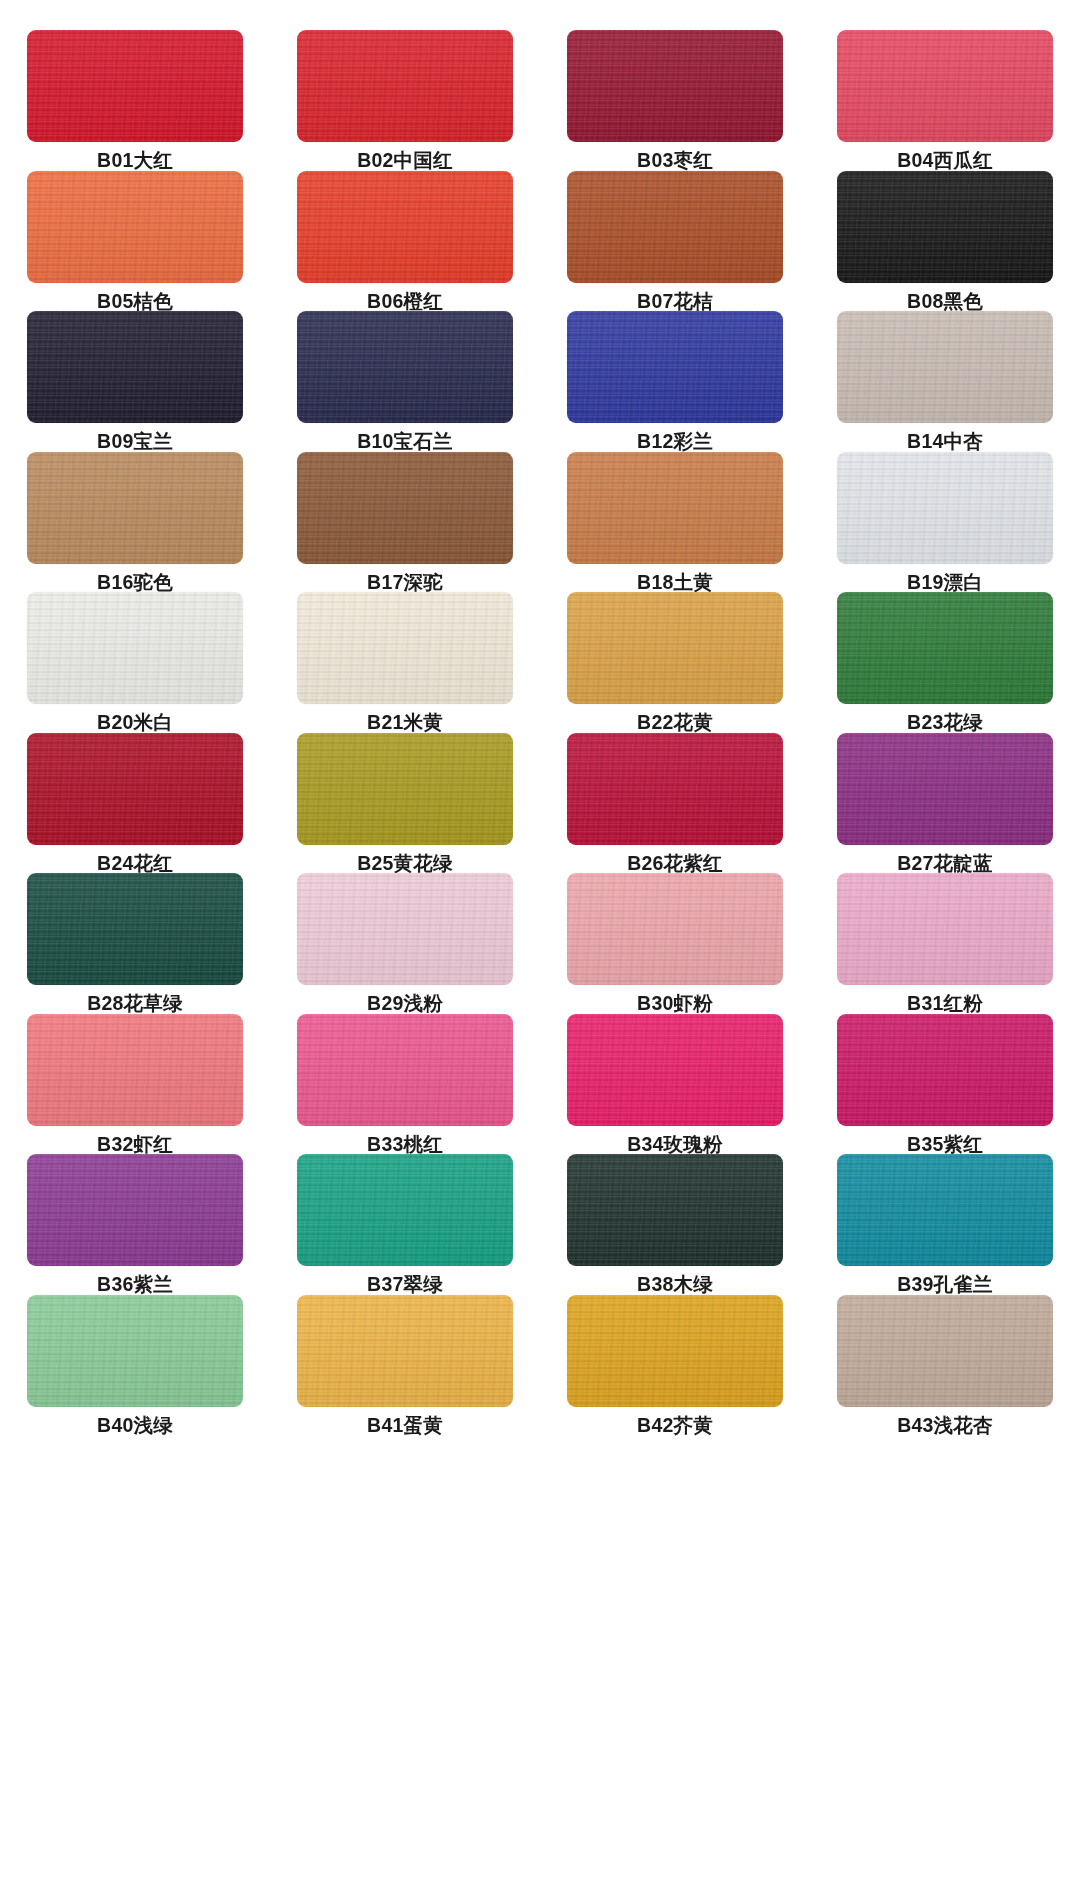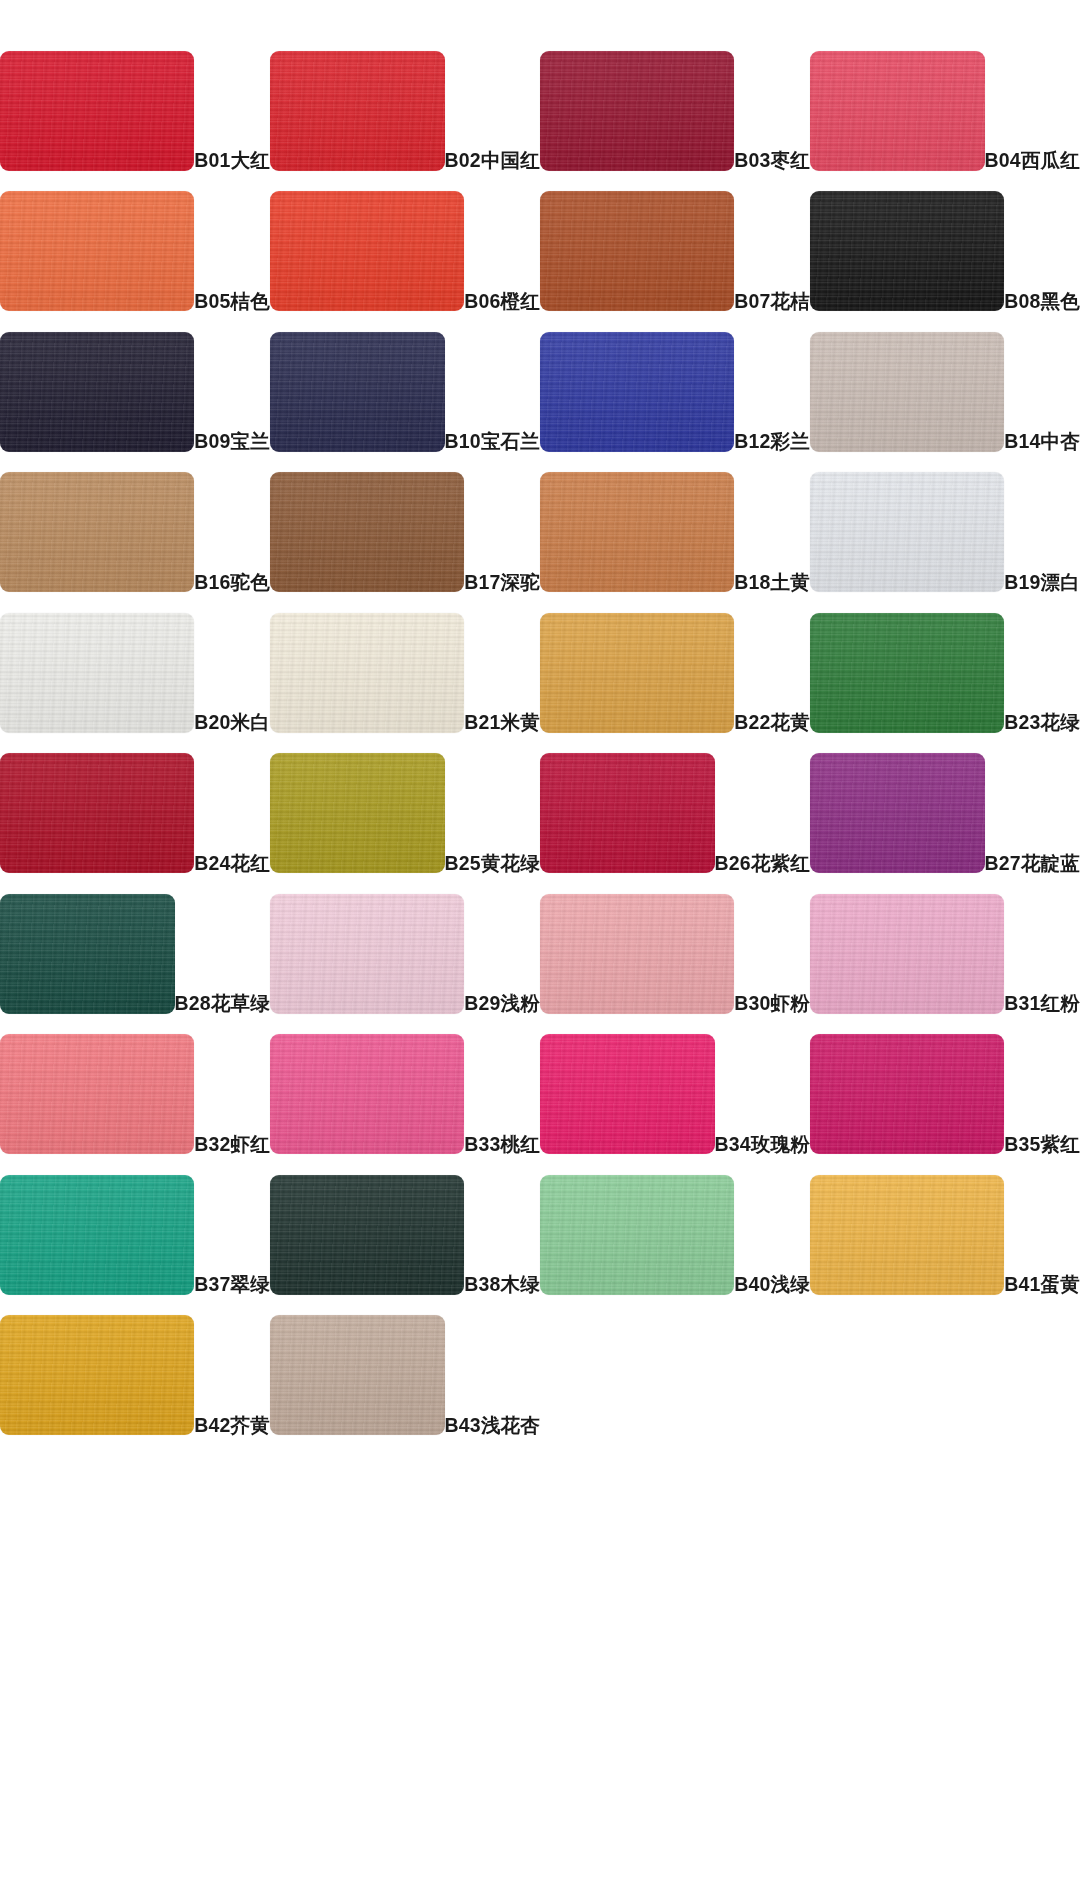--- a/index.html
+++ b/index.html
@@ -20,22 +20,22 @@
     display: grid;
     grid-template-columns: repeat(4, 270px);
     grid-auto-rows: 140.5px;
     width: 1080px;
     padding-top: 30px;
     box-sizing: border-box;
   }
 
   .swatch-cell {
     display: flex;
-    flex-direction: row;
-    align-items: flex-end;
+    flex-direction: column;
+    align-items: center;
     justify-content: flex-start;
     position: relative;
   }
 
   .swatch-chip {
     width: 216px;
     height: 120px;
     border-radius: 9px;
     position: relative;
     overflow: hidden;
@@ -291,28 +291,36 @@
     </div>
     <div class="swatch-cell">
       <div class="swatch-chip" style="background: rgb(236, 26, 105);"></div>
       <div class="swatch-label">B34玫瑰粉</div>
     </div>
     <div class="swatch-cell">
       <div class="swatch-chip" style="background: rgb(205, 20, 100);"></div>
       <div class="swatch-label">B35紫红</div>
     </div>
     <div class="swatch-cell">
+      <div class="swatch-chip" style="background: rgb(139, 55, 147);"></div>
+      <div class="swatch-label">B36紫兰</div>
+    </div>
+    <div class="swatch-cell">
       <div class="swatch-chip" style="background: rgb(18, 162, 131);"></div>
       <div class="swatch-label">B37翠绿</div>
     </div>
     <div class="swatch-cell">
       <div class="swatch-chip" style="background: rgb(27, 47, 43);"></div>
       <div class="swatch-label">B38木绿</div>
     </div>
     <div class="swatch-cell">
+      <div class="swatch-chip" style="background: rgb(11, 139, 160);"></div>
+      <div class="swatch-label">B39孔雀兰</div>
+    </div>
+    <div class="swatch-cell">
       <div class="swatch-chip" style="background: rgb(137, 205, 151);"></div>
       <div class="swatch-label">B40浅绿</div>
     </div>
     <div class="swatch-cell">
       <div class="swatch-chip" style="background: rgb(240, 181, 68);"></div>
       <div class="swatch-label">B41蛋黄</div>
     </div>
     <div class="swatch-cell">
       <div class="swatch-chip" style="background: rgb(224, 164, 25);"></div>
       <div class="swatch-label">B42芥黄</div>

